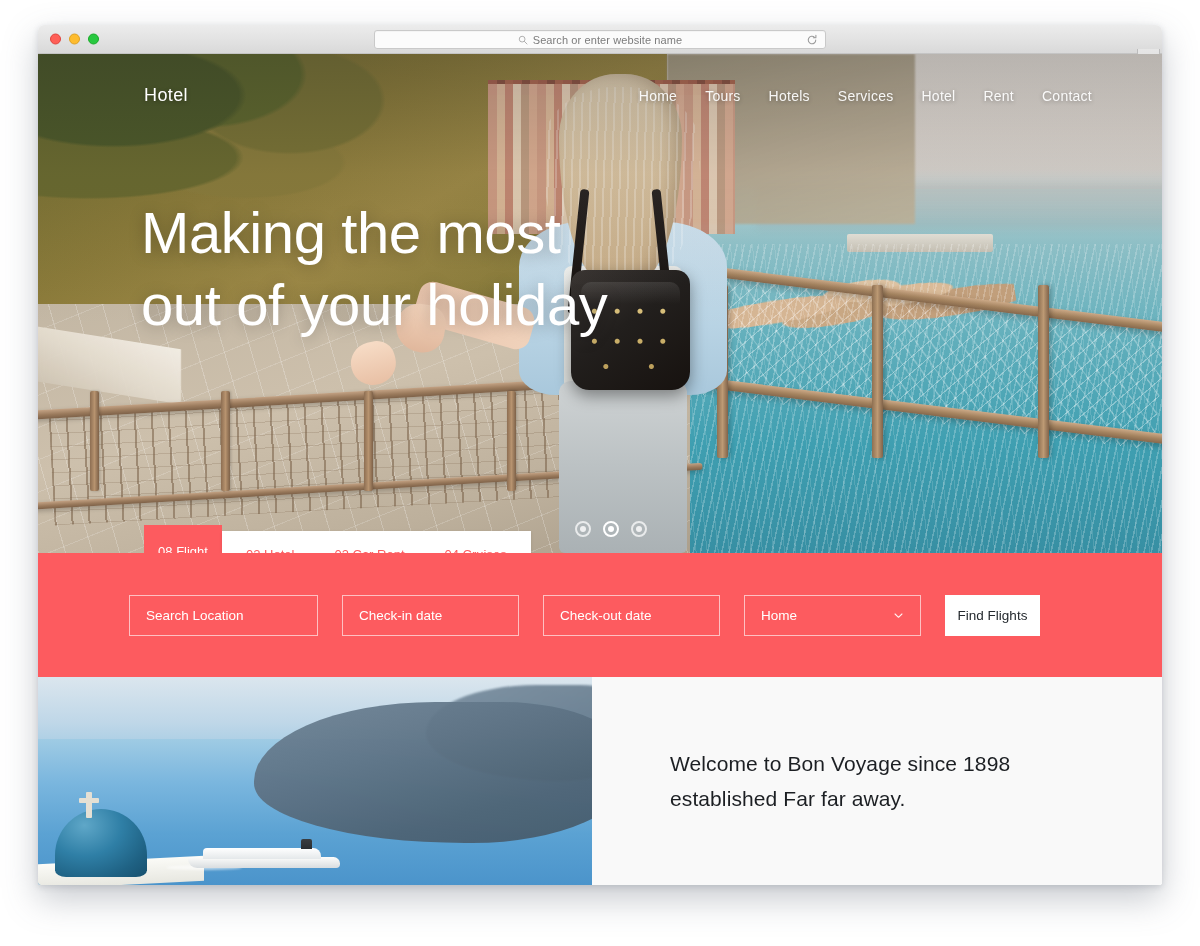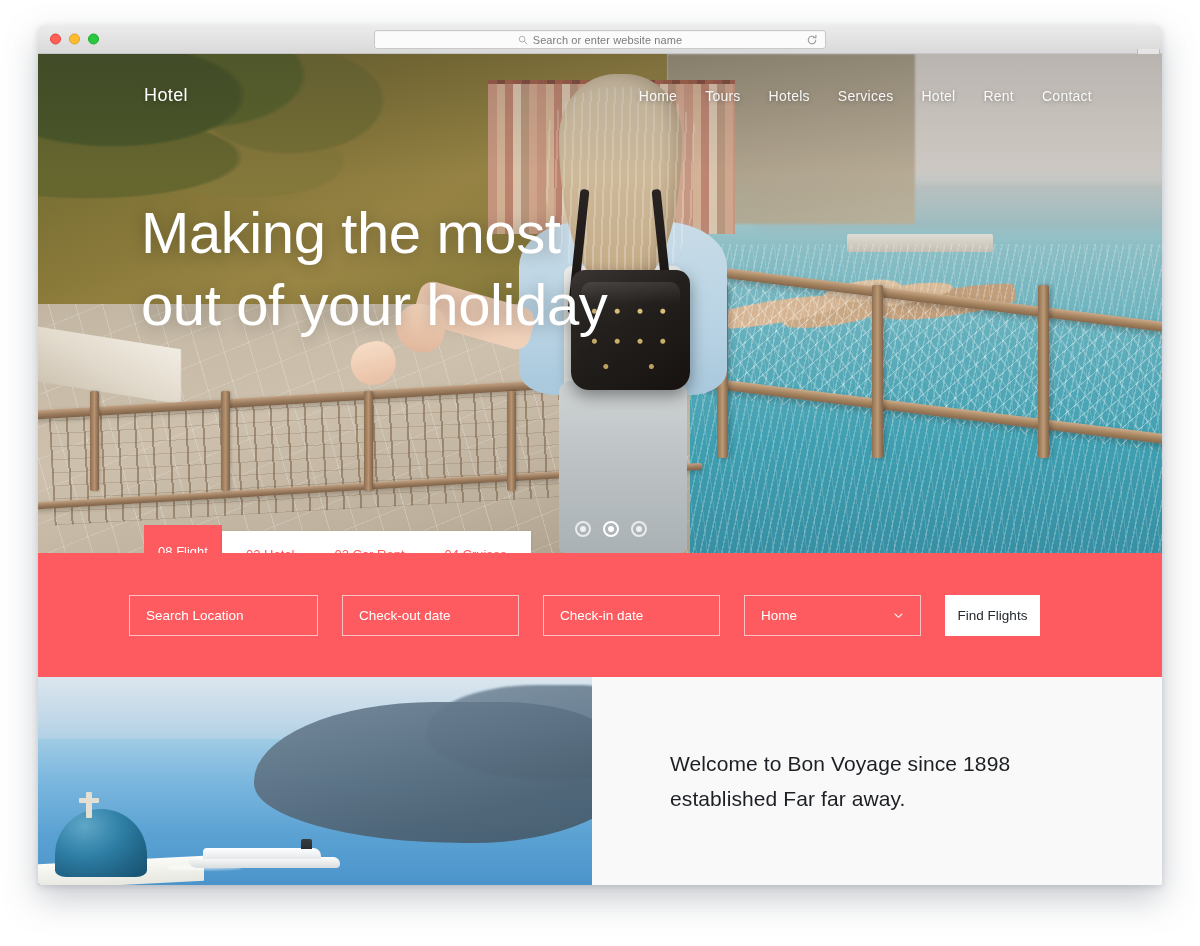--- a/index.html
+++ b/index.html
@@ -631,22 +631,22 @@
         <div class="tab-rest">
           <span class="tab">02 Hotel</span>
           <span class="tab">03 Car Rent</span>
           <span class="tab">04 Cruises</span>
         </div>
       </div>
     </section>
 
     <section class="searchband">
       <input class="field loc" type="text" placeholder="Search Location" style="">
+      <input class="field cin" type="text" placeholder="Check-in date" style="">
       <input class="field cout" type="text" placeholder="Check-out date" style="">
-      <input class="field cin" type="text" placeholder="Check-in date" style="">
       <div class="field guest">
         <span>Home</span>
         <svg class="chev" viewBox="0 0 16 16">
           <path d="M3 5.8 L8 10.6 L13 5.8" fill="none" stroke="#ffffff" stroke-width="1.6" stroke-linecap="round" stroke-linejoin="round"></path>
         </svg>
       </div>
       <button class="find-btn">Find Flights</button>
     </section>
 
     <section class="bottom">

